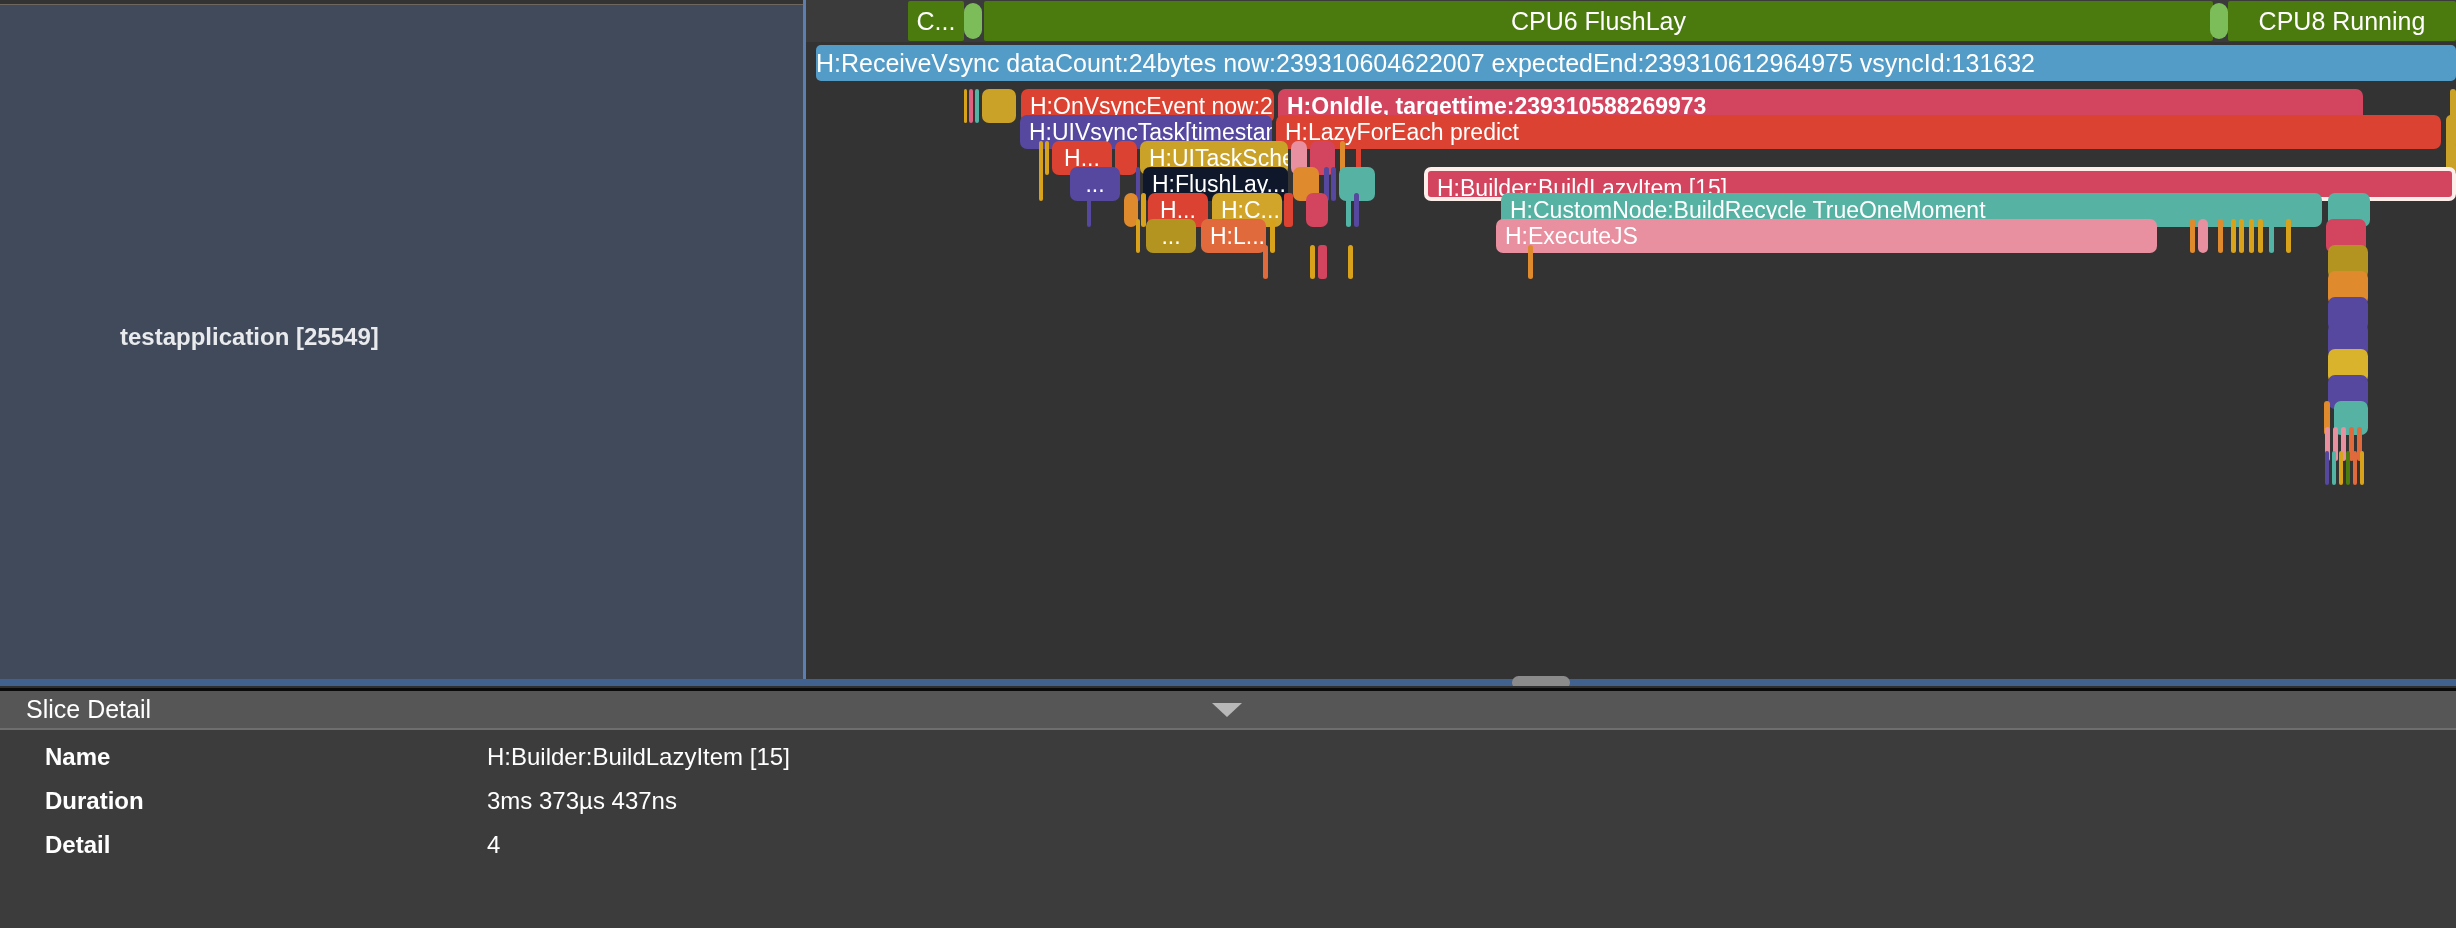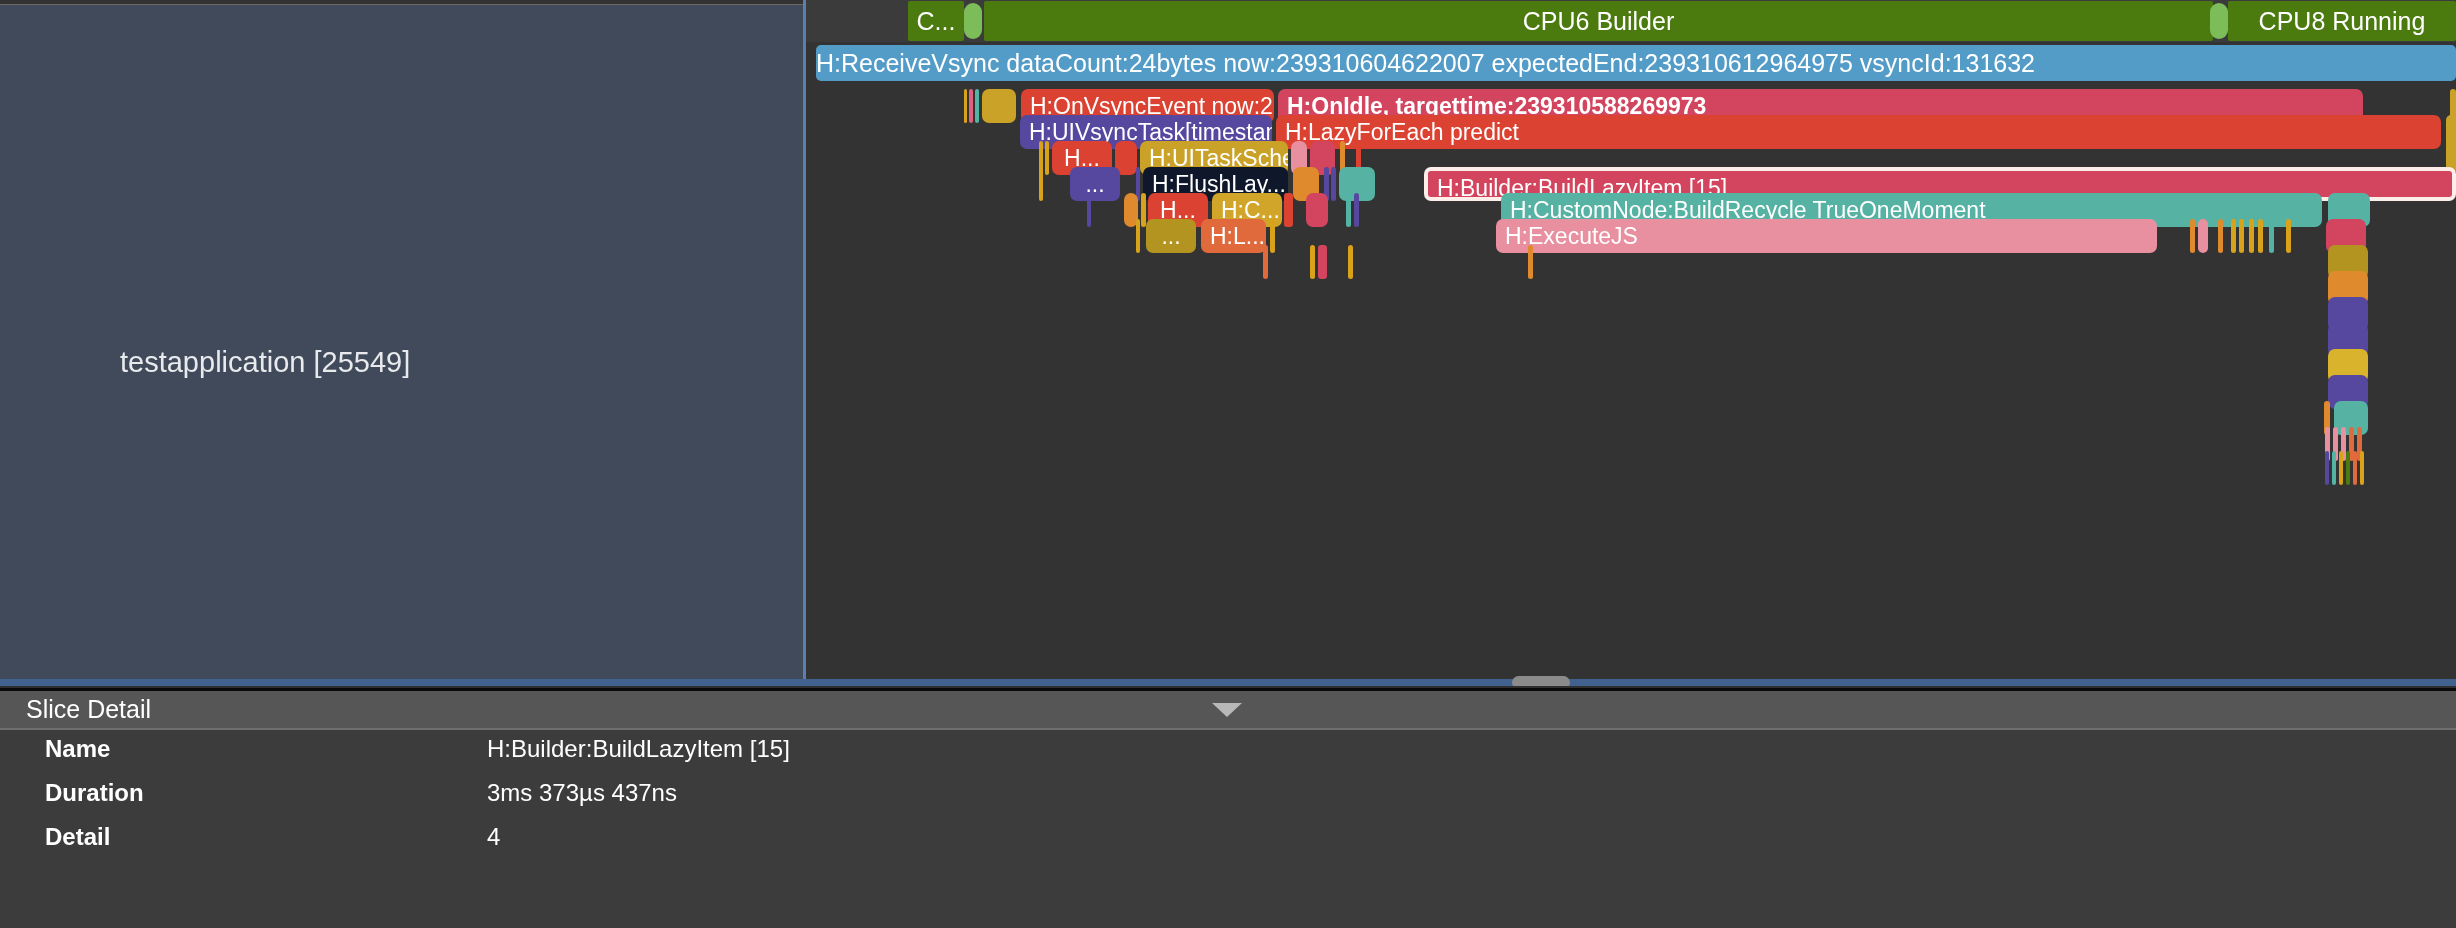--- a/index.html
+++ b/index.html
@@ -5,21 +5,21 @@
   html,body{margin:0;padding:0;background:#2f2f2f;}
   body{width:2456px;height:928px;overflow:hidden;font-family:"Liberation Sans",sans-serif;}
 
   
   #app{position:relative;width:2456px;height:928px;}
 
   #timeline-area{position:absolute;left:0;top:0;width:2456px;height:686px;background:#333333;overflow:hidden;}
 
   
   #track-pane{position:absolute;left:0;top:4px;width:803px;height:682px;background:#414a5a;border-top:1px solid #6d675f;}
-  #track-pane-label{position:absolute;left:120px;top:341px;font-size:29px;color:#e8eaed;white-space:nowrap;}
+  #track-pane-label{position:absolute;left:120px;top:318px;font-size:24px;color:#e8eaed;white-space:nowrap;font-weight:bold;}
 
   #pane-divider{position:absolute;left:803px;top:0;width:3px;height:686px;background:#5d7eb0;}
 
   
   #chart-pane{position:absolute;left:806px;top:0;width:1650px;height:686px;background:#333333;}
 
   .row{position:absolute;left:0;width:1650px;height:40px;}
 
   .slice{position:absolute;top:3px;height:34px;border-radius:7px;box-sizing:border-box;
          color:#ffffff;font-size:23px;line-height:34px;overflow:hidden;white-space:nowrap;}
@@ -48,21 +48,21 @@
   #detail-panel{position:absolute;left:0;top:688px;width:2456px;height:240px;background:#3c3c3c;
                 border-top:3px solid #0a0a0a;}
   #tabstrip{position:absolute;left:0;top:0;width:2456px;height:37px;background:#565656;}
   #tab-slice-detail{position:absolute;left:0;top:0;height:37px;padding:0 26px;color:#ffffff;
                     font-size:25px;line-height:37px;background:#565656;white-space:nowrap;}
   #tab-collapse-icon{position:absolute;left:1212px;top:12px;width:0;height:0;
                      border-left:15px solid transparent;border-right:15px solid transparent;
                      border-top:14px solid #b8b8b8;}
   #panel-underline{position:absolute;left:0;top:37px;width:2456px;height:2px;background:#6e6e6e;}
 
-  #detail-table{position:absolute;left:0;top:36px;width:2456px;}
+  #detail-table{position:absolute;left:0;top:44px;width:2456px;}
   .drow{position:relative;height:44px;}
   .dkey{position:absolute;left:45px;top:0;font-size:24px;font-weight:bold;color:#ffffff;line-height:44px;white-space:nowrap;}
   .dval{position:absolute;left:487px;top:0;font-size:24px;color:#ffffff;line-height:44px;white-space:nowrap;}
 </style>
 </head>
 <body>
 
 <div id="app">
 
   <div id="timeline-area">
@@ -70,21 +70,21 @@
     <div id="track-pane">
       <div id="track-pane-label">testapplication [25549]</div>
     </div>
 
     <div id="pane-divider"></div>
 
     <div id="chart-pane">
 
       <div id="cpu-row">
           <div class="cpu-slice" style="left: 102px; width: 56px;">C...</div>
-          <div class="cpu-slice" style="left: 178px; width: 1229px;">CPU6 Builder</div>
+          <div class="cpu-slice" style="left: 178px; width: 1229px;">CPU6 FlushLay</div>
           <div class="cpu-slice" style="left: 1422px; width: 228px;">CPU8 Running</div>
           <div class="cpu-pill" style="left: 158px;"></div>
           <div class="cpu-pill" style="left: 1404px;"></div>
         </div>
       <div id="vsync-row">
         <div id="vsync-slice">H:ReceiveVsync dataCount:24bytes now:239310604622007 expectedEnd:239310612964975 vsyncId:131632</div>
       </div>
 
       <div id="rows-host">
           <div class="row" style="top: 86px;">

